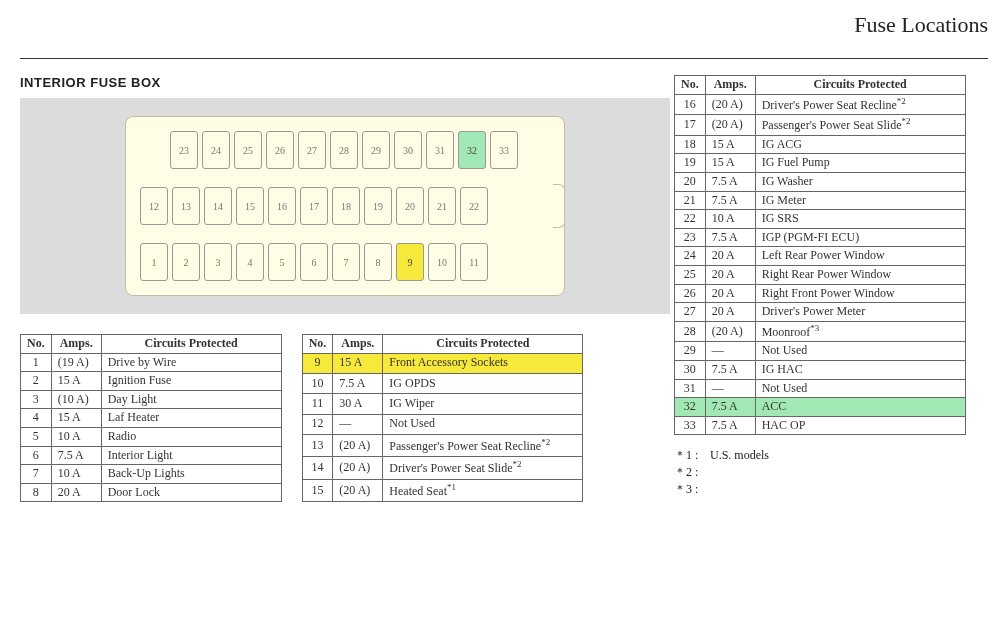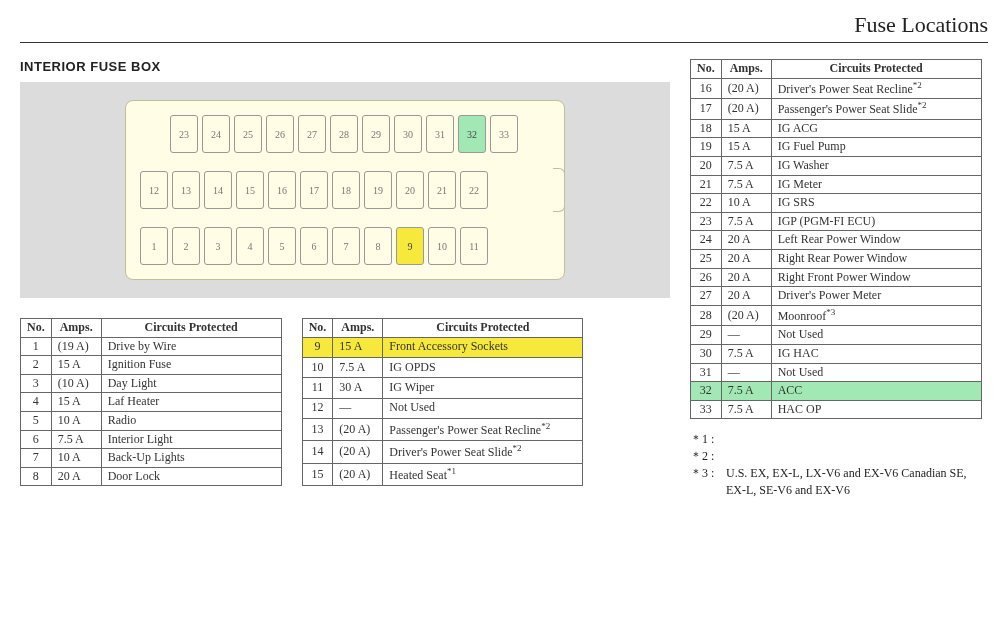--- a/index.html
+++ b/index.html
@@ -8,39 +8,39 @@
     margin: 0;
     padding: 12px 20px;
     font-size: 12px;
     color: #222;
     width: 1008px;
   }
   .header {
     display: flex;
     justify-content: flex-end;
     border-bottom: 1px solid #333;
-    padding-bottom: 4px;
+    padding-bottom: 20px;
     margin-bottom: 16px;
   }
   .header h1 {
     font-size: 22px;
     font-weight: normal;
     margin: 0;
     font-family: Georgia, serif;
   }
   .section-title {
     font-family: Arial, Helvetica, sans-serif;
     font-weight: bold;
     font-size: 13px;
     letter-spacing: 0.5px;
     margin-bottom: 8px;
   }
   .main-layout {
     display: flex;
-    gap: 20px;
+    gap: 4px;
     align-items: flex-start;
   }
   .left-col { flex: 0 0 650px; }
   .right-col { flex: 1; }
 
   
   .fusebox-bg {
     background: #dcdcdc;
     padding: 18px 30px;
     position: relative;
@@ -390,24 +390,24 @@
             <td>33</td>
             <td>7.5 A</td>
             <td>HAC OP</td>
           </tr>
         </tbody>
     </table>
 
     <div class="footnotes" id="footnotes">
         <div>
           <span class="label">＊1 :</span>
+          <span class="text">U.S. models</span>
         </div>
         <div>
           <span class="label">＊2 :</span>
         </div>
         <div>
           <span class="label">＊3 :</span>
-          <span class="text">U.S. EX, EX-L, LX-V6 and EX-V6 Canadian SE, EX-L, SE-V6 and EX-V6</span>
         </div>
       </div>
   </div>
 
 </div>
 
 </body></html>

